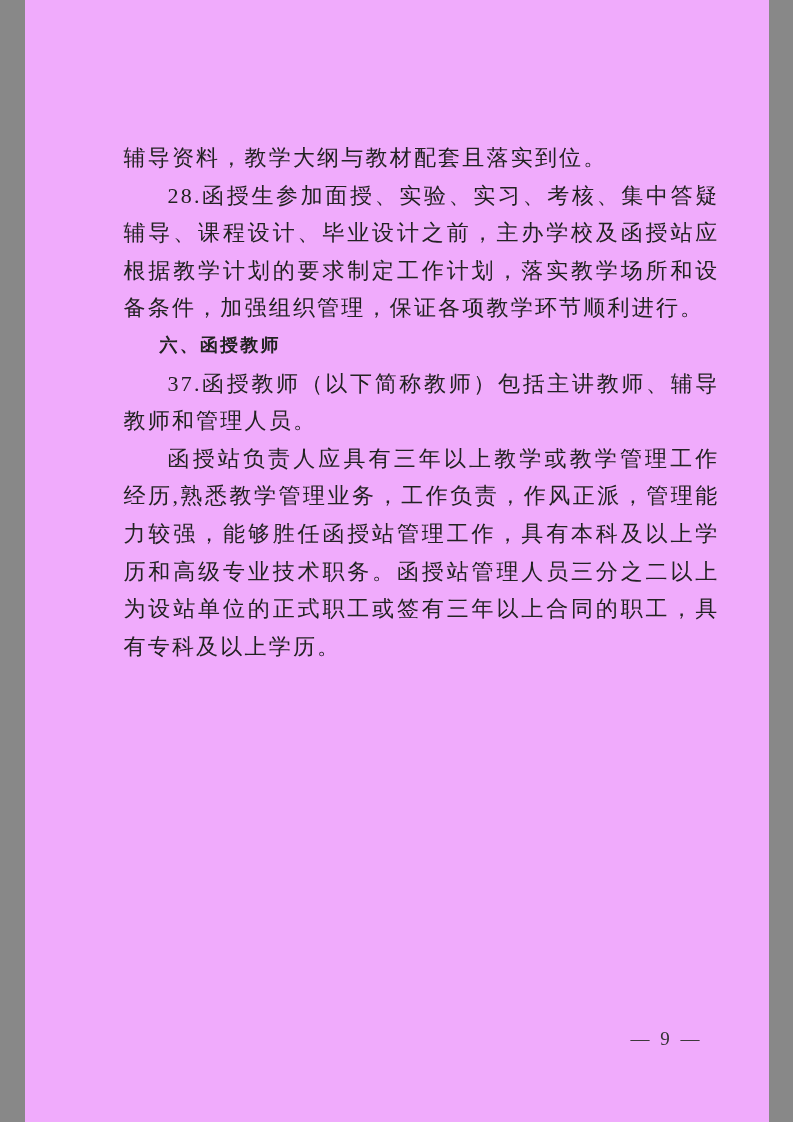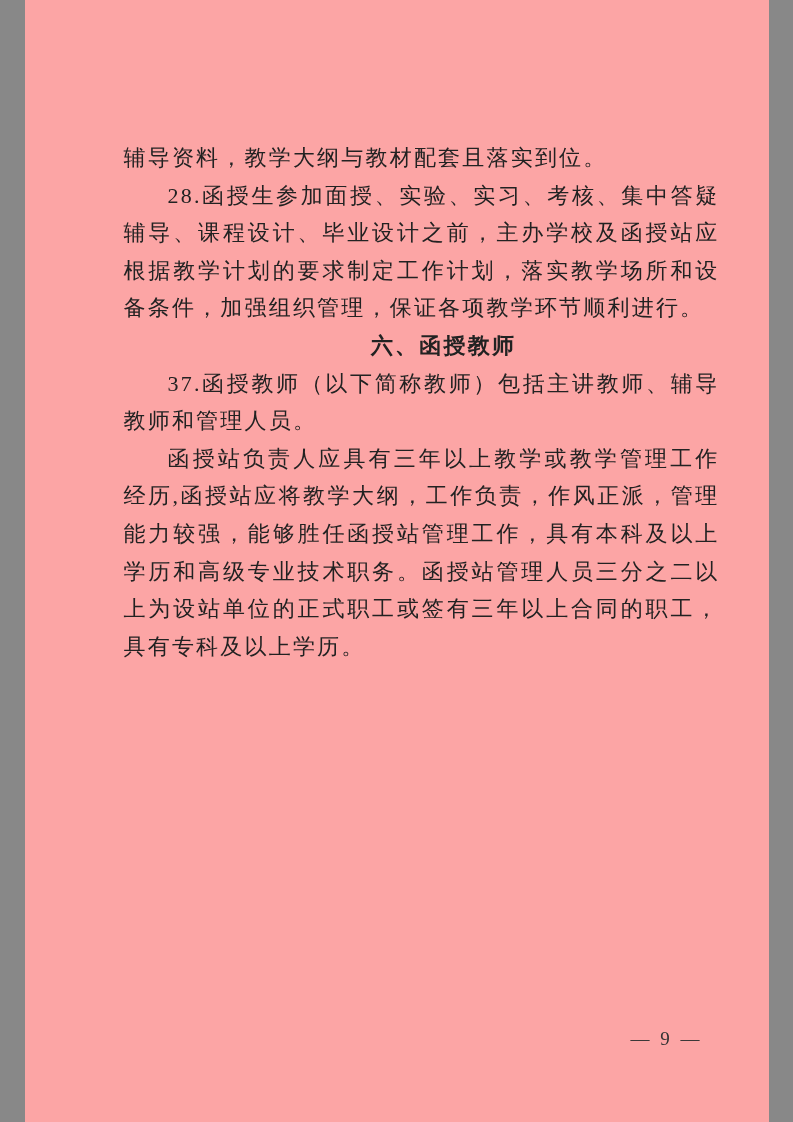--- a/index.html
+++ b/index.html
@@ -5,21 +5,21 @@
   html, body {
     margin: 0;
     padding: 0;
     background: #888;
   }
   .page {
     position: relative;
     width: 744px;
     height: 1122px;
     margin: 0 auto;
-    background: #fca5a5;
+    background: #f0abfc;
     overflow: hidden;
     font-family: "Liberation Serif", "DejaVu Serif", serif;
     color: #222222;
   }
   .body-text {
     position: absolute;
     left: 99px;
     top: 139px;
     width: 596px;
     font-size: 22px;
@@ -31,26 +31,26 @@
     margin: 0;
     padding: 0;
   }
   .body-text p.ind {
     text-indent: 2em;
   }
   .body-text .heading {
     margin: 0;
     padding: 0;
     text-indent: 2em;
-    font-size: 22px;
+    font-size: 18px;
     line-height: 37.6px;
     font-weight: bold;
     font-family: "Liberation Sans", "DejaVu Sans", sans-serif;
     letter-spacing: 2.2px;
-    text-align: center;
+    text-align: left;
   }
   .footer {
     position: absolute;
     left: 596px;
     top: 1028px;
     width: 92px;
     text-align: center;
     font-size: 19px;
     letter-spacing: 3px;
     color: #333333;
@@ -59,16 +59,16 @@
 </style>
 </head>
 <body>
 
 <div class="page">
   <div class="body-text">
     <p>辅导资料，教学大纲与教材配套且落实到位。</p>
     <p class="ind">28.函授生参加面授、实验、实习、考核、集中答疑辅导、课程设计、毕业设计之前，主办学校及函授站应根据教学计划的要求制定工作计划，落实教学场所和设备条件，加强组织管理，保证各项教学环节顺利进行。</p>
     <p class="heading">六、函授教师</p>
     <p class="ind">37.函授教师（以下简称教师）包括主讲教师、辅导教师和管理人员。</p>
-    <p class="ind">函授站负责人应具有三年以上教学或教学管理工作经历,函授站应将教学大纲，工作负责，作风正派，管理能力较强，能够胜任函授站管理工作，具有本科及以上学历和高级专业技术职务。函授站管理人员三分之二以上为设站单位的正式职工或签有三年以上合同的职工，具有专科及以上学历。</p>
+    <p class="ind">函授站负责人应具有三年以上教学或教学管理工作经历,熟悉教学管理业务，工作负责，作风正派，管理能力较强，能够胜任函授站管理工作，具有本科及以上学历和高级专业技术职务。函授站管理人员三分之二以上为设站单位的正式职工或签有三年以上合同的职工，具有专科及以上学历。</p>
   </div>
   <div class="footer">— 9 —</div>
 </div>
 
 </body></html>

